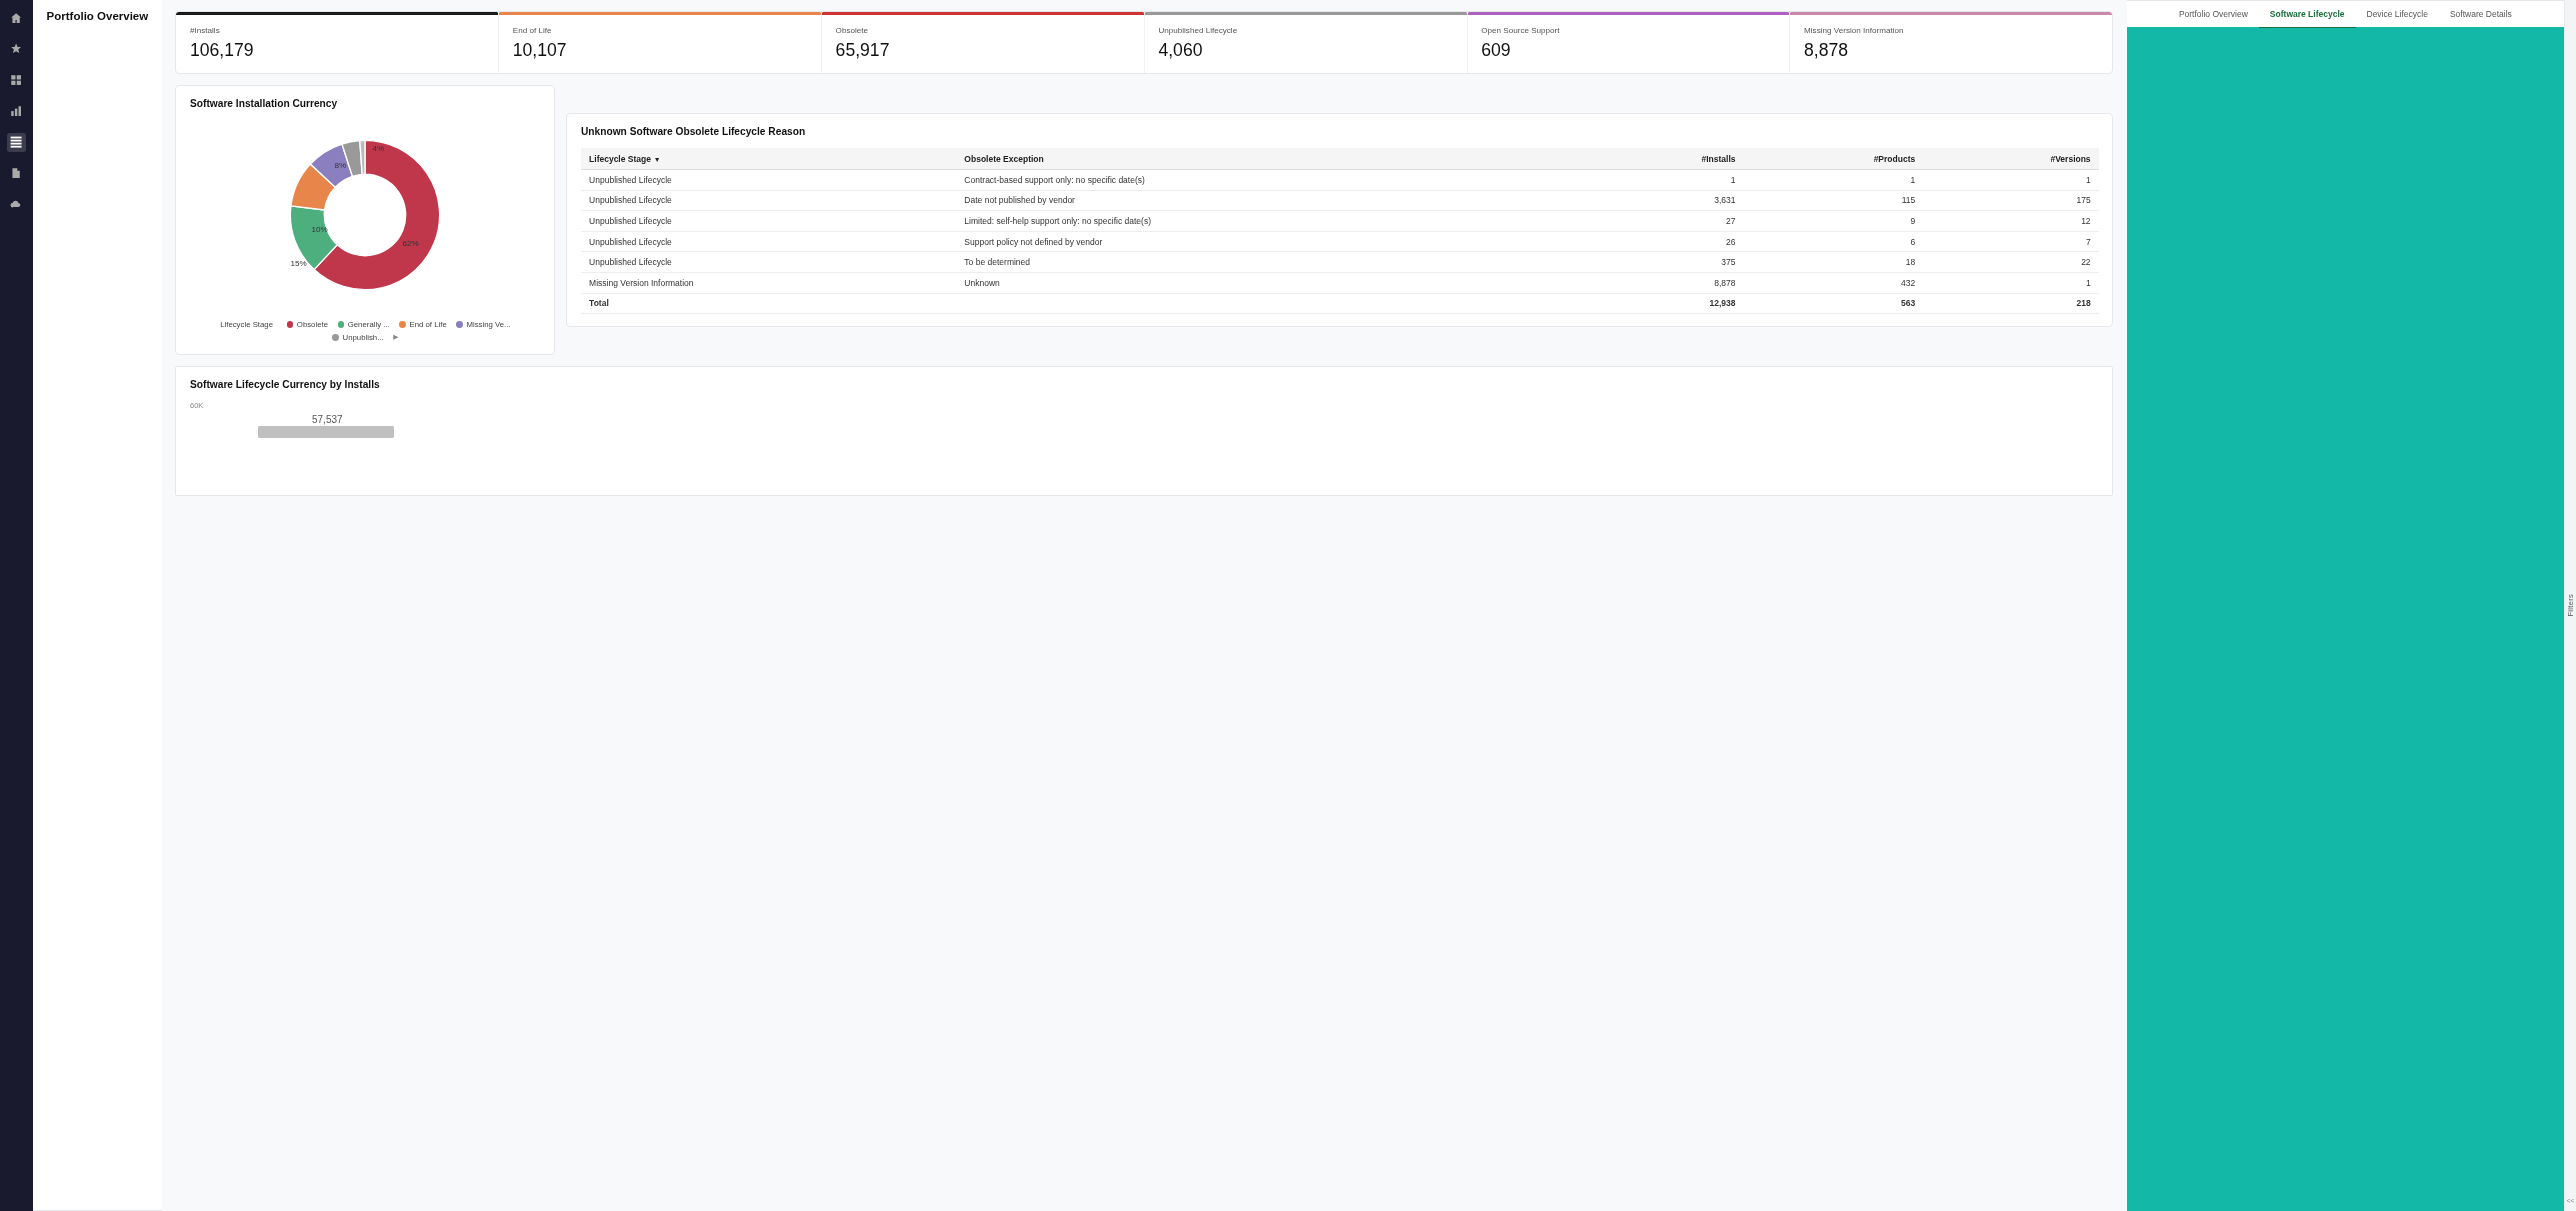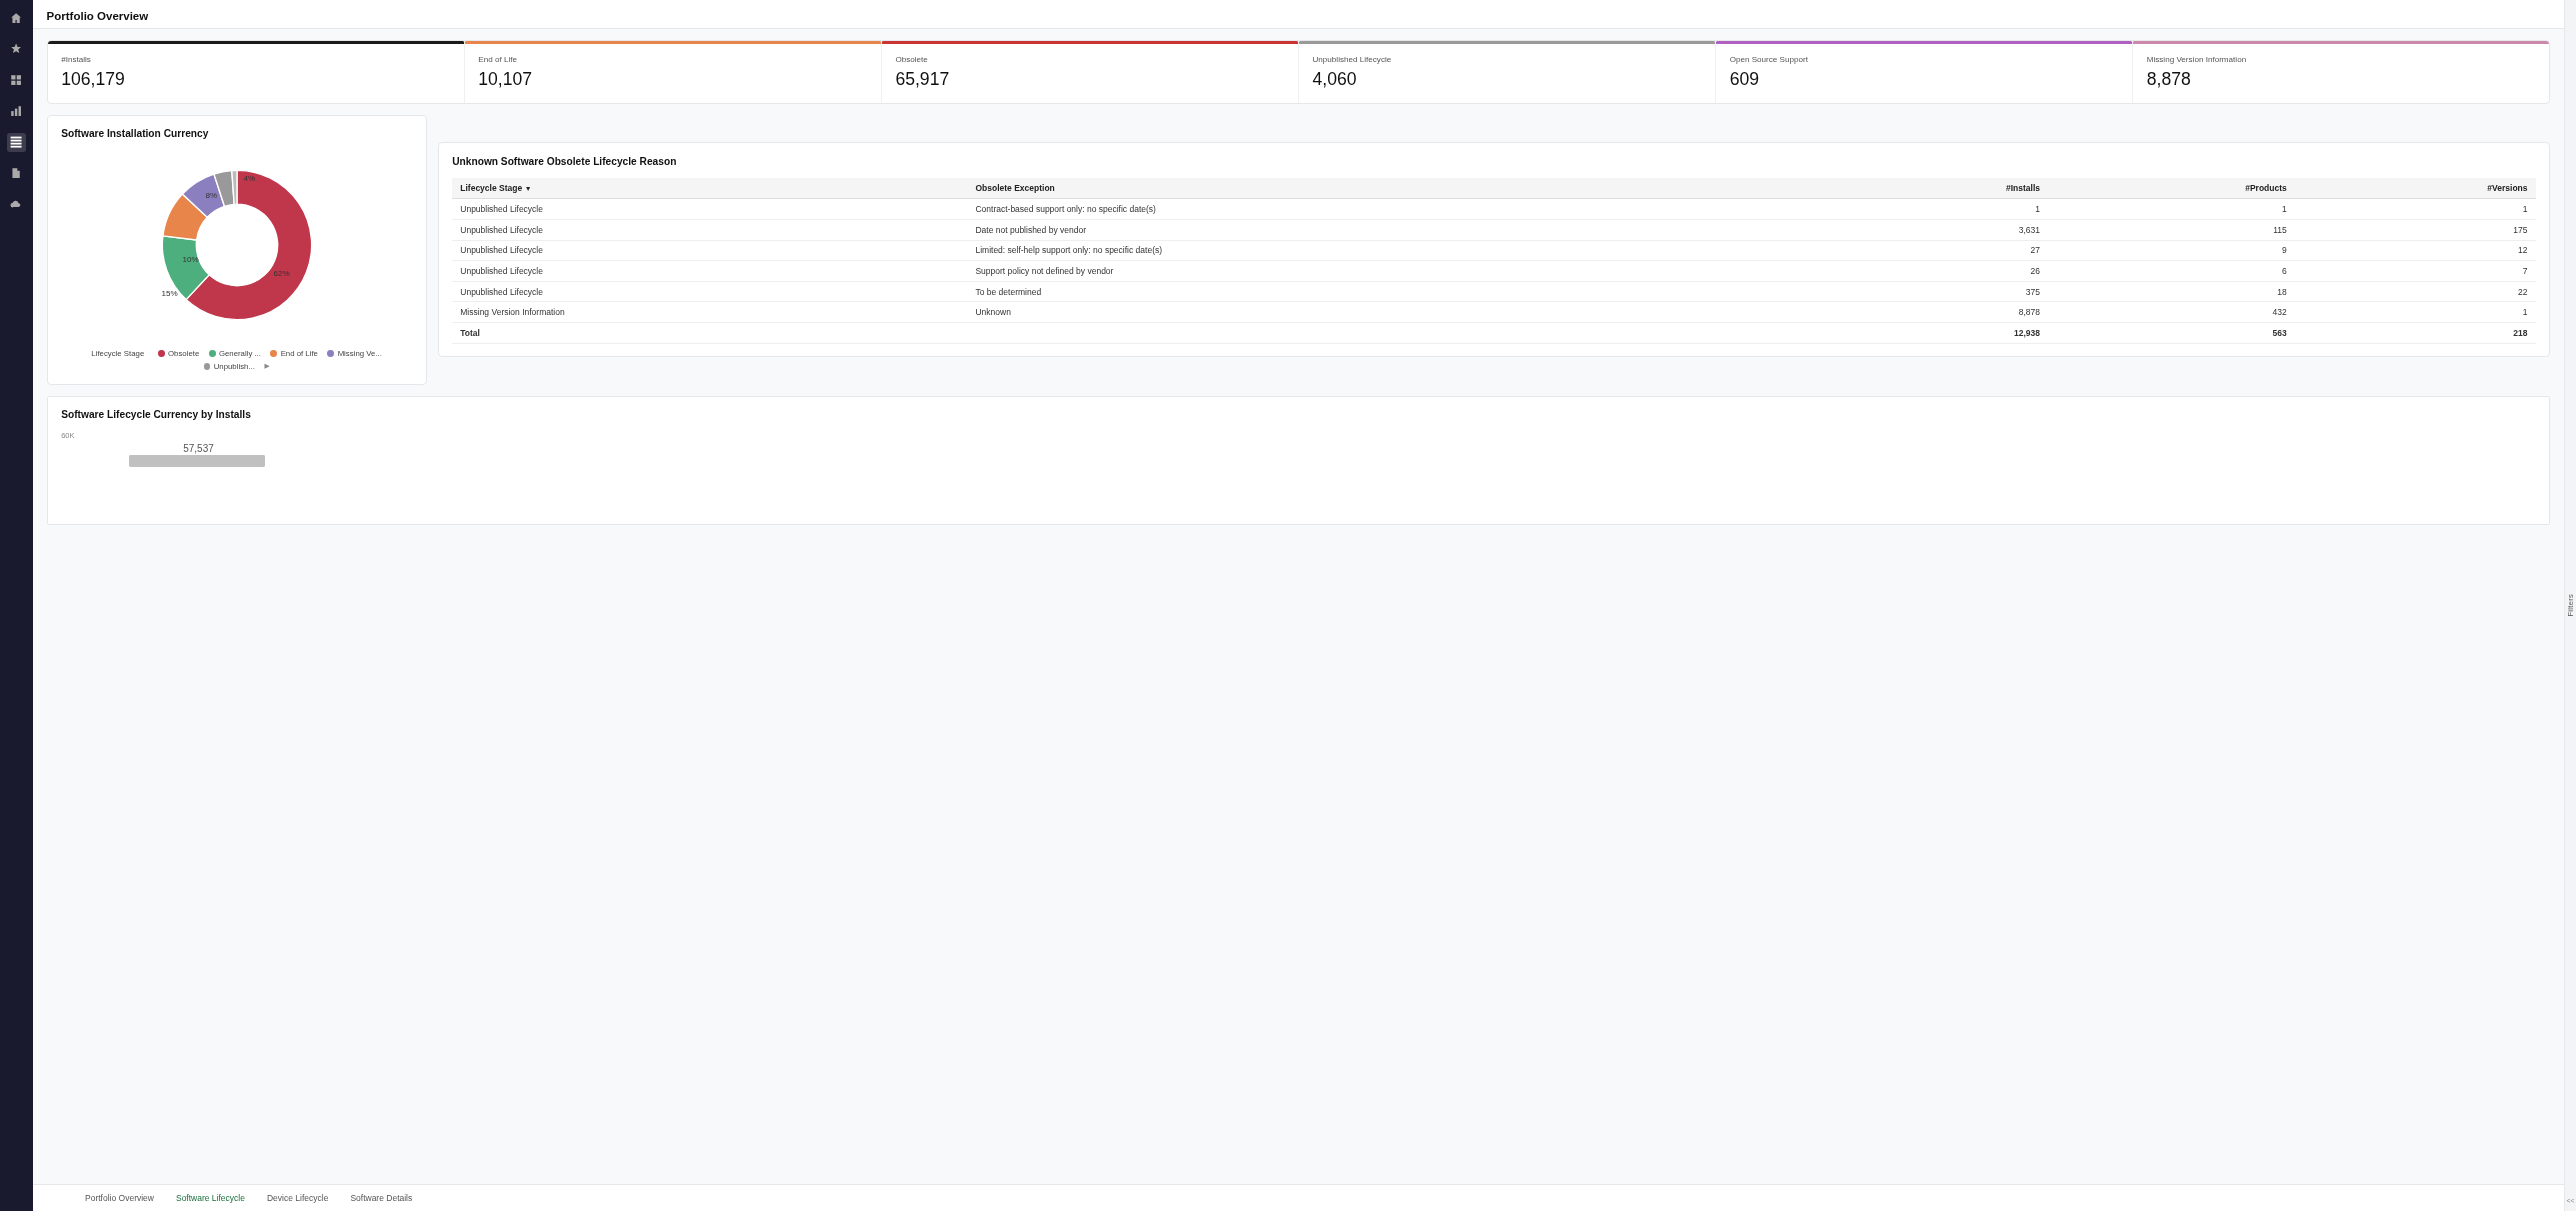--- a/index.html
+++ b/index.html
@@ -34,21 +34,21 @@
       cursor: pointer;
       border-radius: 2.7px;
     }
     .sidebar-icon.active { color: #fff; background: rgba(255,255,255,0.15); }
     .sidebar-icon svg { width: 12.2px; height: 12.2px; }
 
     
     .main-content {
       flex: 1;
       display: flex;
-      flex-direction: column;
+      flex-direction: row;
       overflow: hidden;
       background: #14b8a6;
     }
 
     
     .page-header {
       padding: 9.5px 13.6px 6.8px 13.6px;
       background: #fff;
       border-bottom: 0.7px solid #e5e7eb;
     }
@@ -270,21 +270,21 @@
       align-items: center;
       font-size: 8.5px;
       color: #555;
       cursor: pointer;
       border-bottom: 1.4px solid transparent;
       white-space: nowrap;
     }
     .tab-item.active {
       color: #1a6e3c;
       border-bottom: 1.4px solid #1a6e3c;
-      font-weight: 400;
+      font-weight: 700;
     }
 
     
     .filter-sidebar {
       width: 12.2px;
       background: #f3f4f6;
       display: flex;
       flex-direction: column;
       align-items: center;
       justify-content: center;

